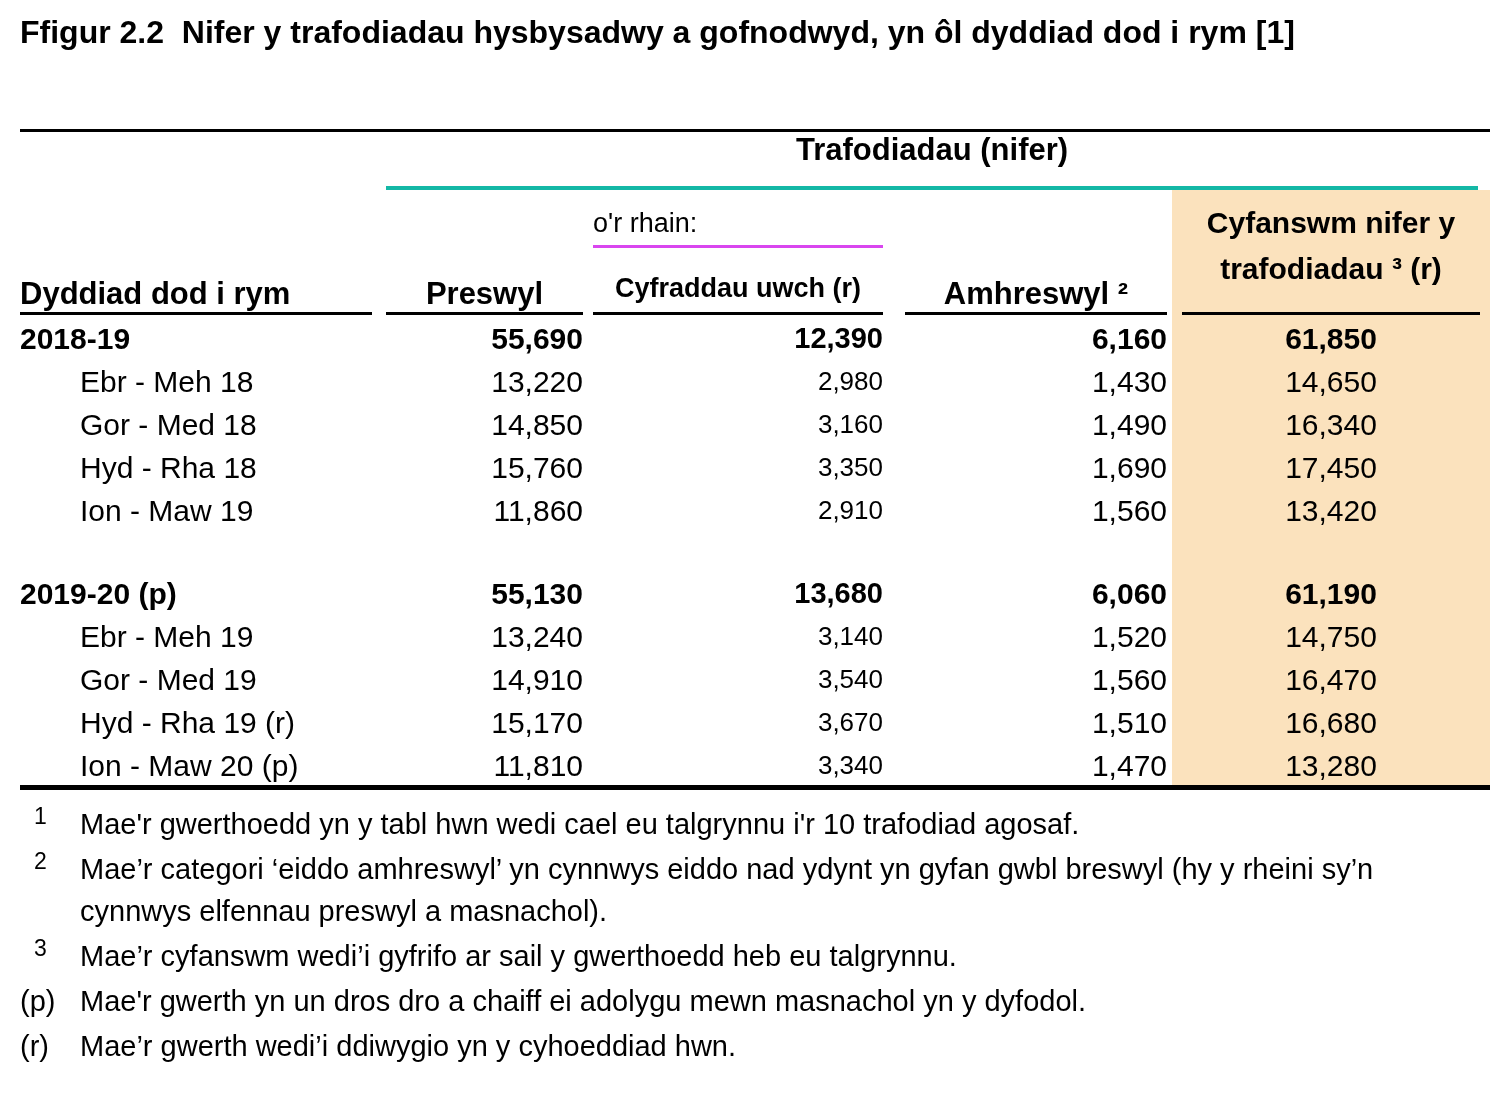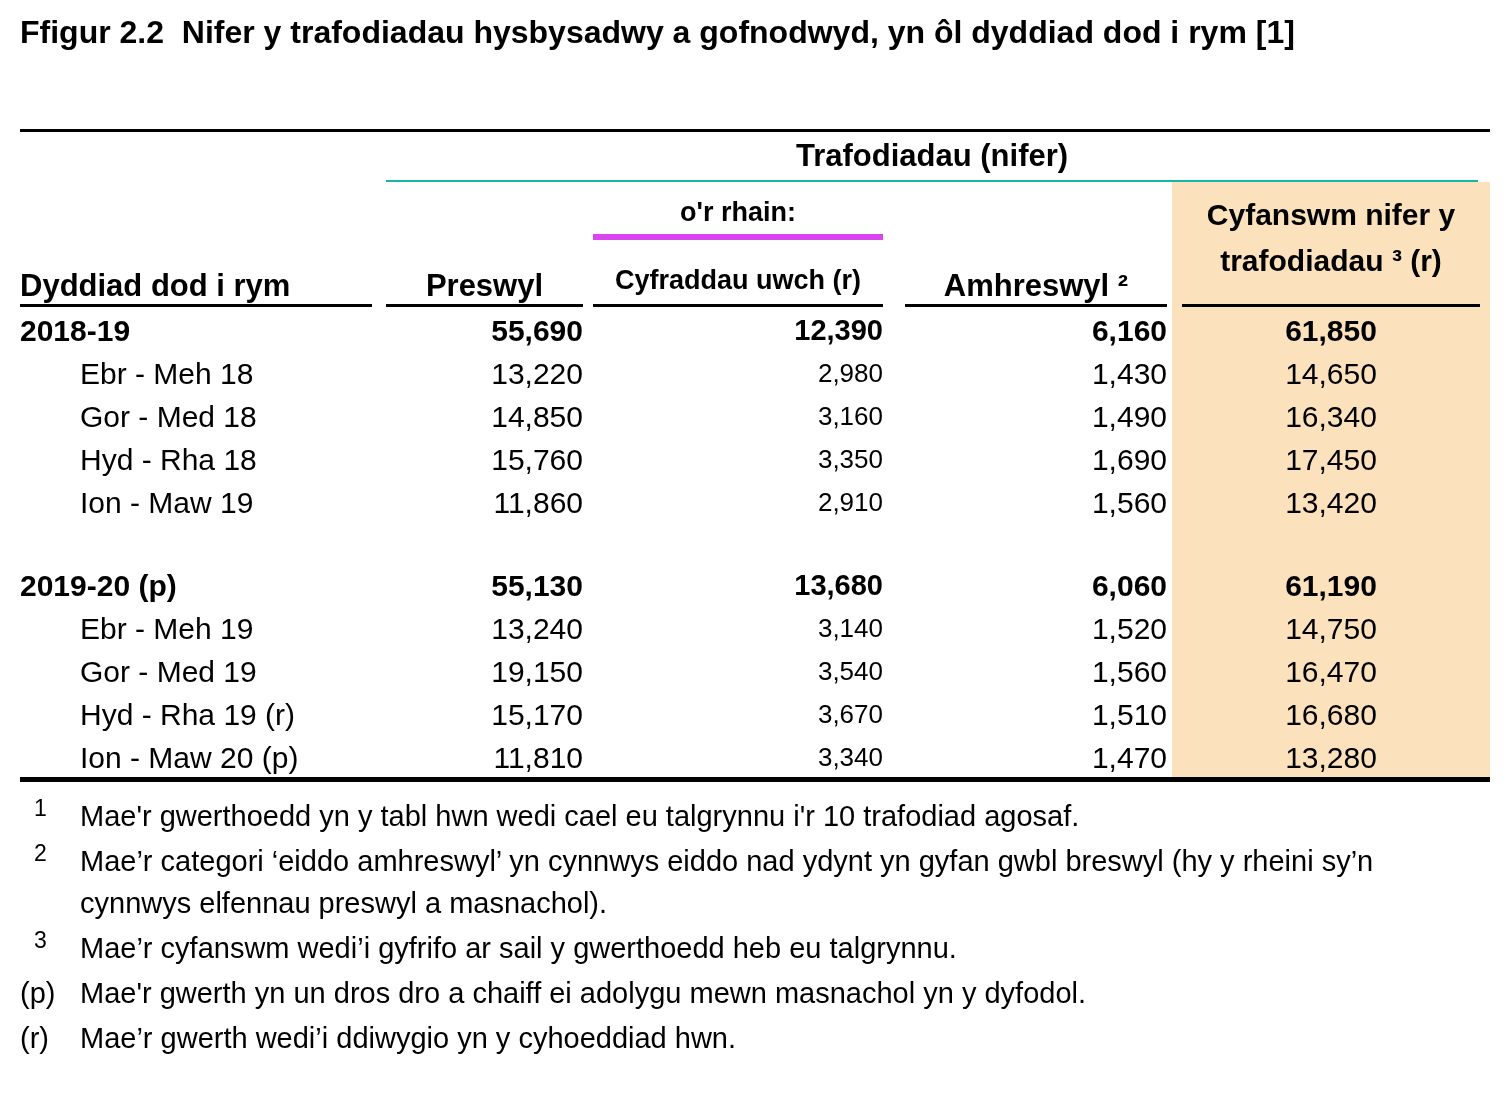--- a/index.html
+++ b/index.html
@@ -19,29 +19,29 @@
 
   table.stats {
     width:1470px; border-collapse:separate; border-spacing:0;
     table-layout:fixed;
   }
   table.stats td { padding:0; vertical-align:bottom; }
 
   
   tr.rowA { height:50px; }
   .span-head-inner {
-    border-bottom:2px solid #14b8a6; margin-right:12px;
-    text-align:center; font-weight:bold; font-size:31px; padding-bottom:6px;
+    border-bottom:4px solid #14b8a6; margin-right:12px;
+    text-align:center; font-weight:bold; font-size:31px; padding-bottom:18px;
   }
 
   
   tr.rowB { height:58px; }
   td.ofwhich {
-    border-bottom:6px solid #d946ef; text-align:center;
-    font-weight:bold; font-size:27px;
+    border-bottom:3px solid #d946ef; 
+    font-weight:normal; font-size:27px;
   }
   td.ofwhich div { padding-bottom:6px; }
 
   
   tr.rowC { height:67px; }
   td.h { border-bottom:3px solid #000; font-weight:bold; }
   td.date-h { font-size:31px; padding-left:8px; padding-bottom:6px; }
   td.num-h  { font-size:31px; text-align:center; padding-bottom:6px; }
   td.num-h.small { font-size:27px; padding-bottom:8px; }
 
@@ -210,21 +210,21 @@
           <td></td>
       <td class="num3">3,140</td>
           <td></td>
       <td class="num">1,520</td>
           <td></td>
       <td class="totalcell orange">14,750</td>
     </tr>
     <tr class="data">
       <td class="lab indent">Gor - Med 19</td>
           <td></td>
-      <td class="num">19,150</td>
+      <td class="num">14,910</td>
           <td></td>
       <td class="num3">3,540</td>
           <td></td>
       <td class="num">1,560</td>
           <td></td>
       <td class="totalcell orange">16,470</td>
     </tr>
     <tr class="data">
       <td class="lab indent">Hyd - Rha 19 (r)</td>
           <td></td>

